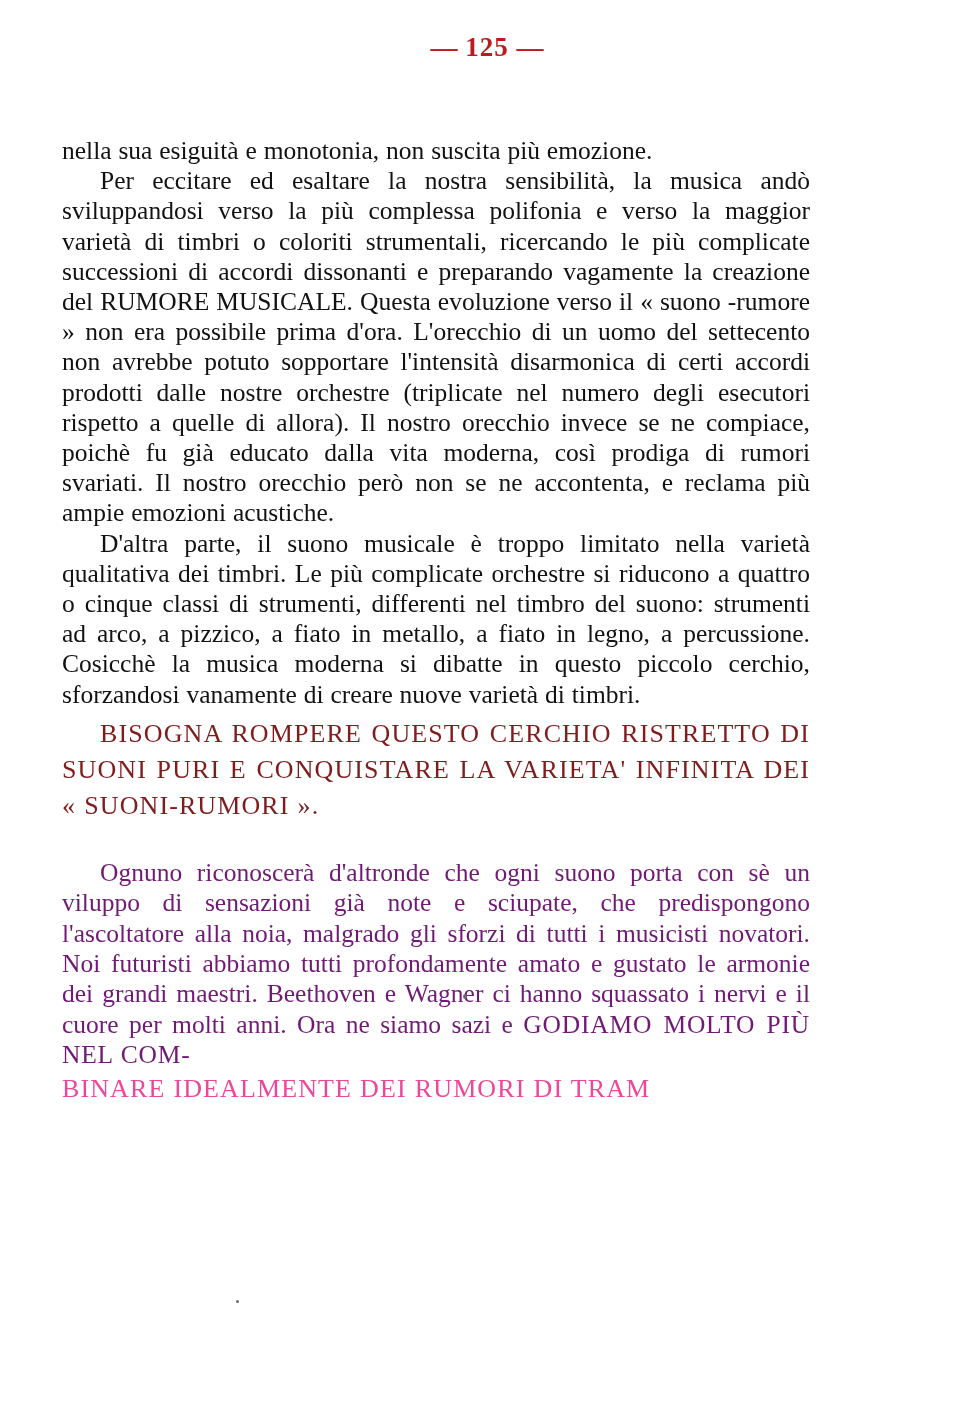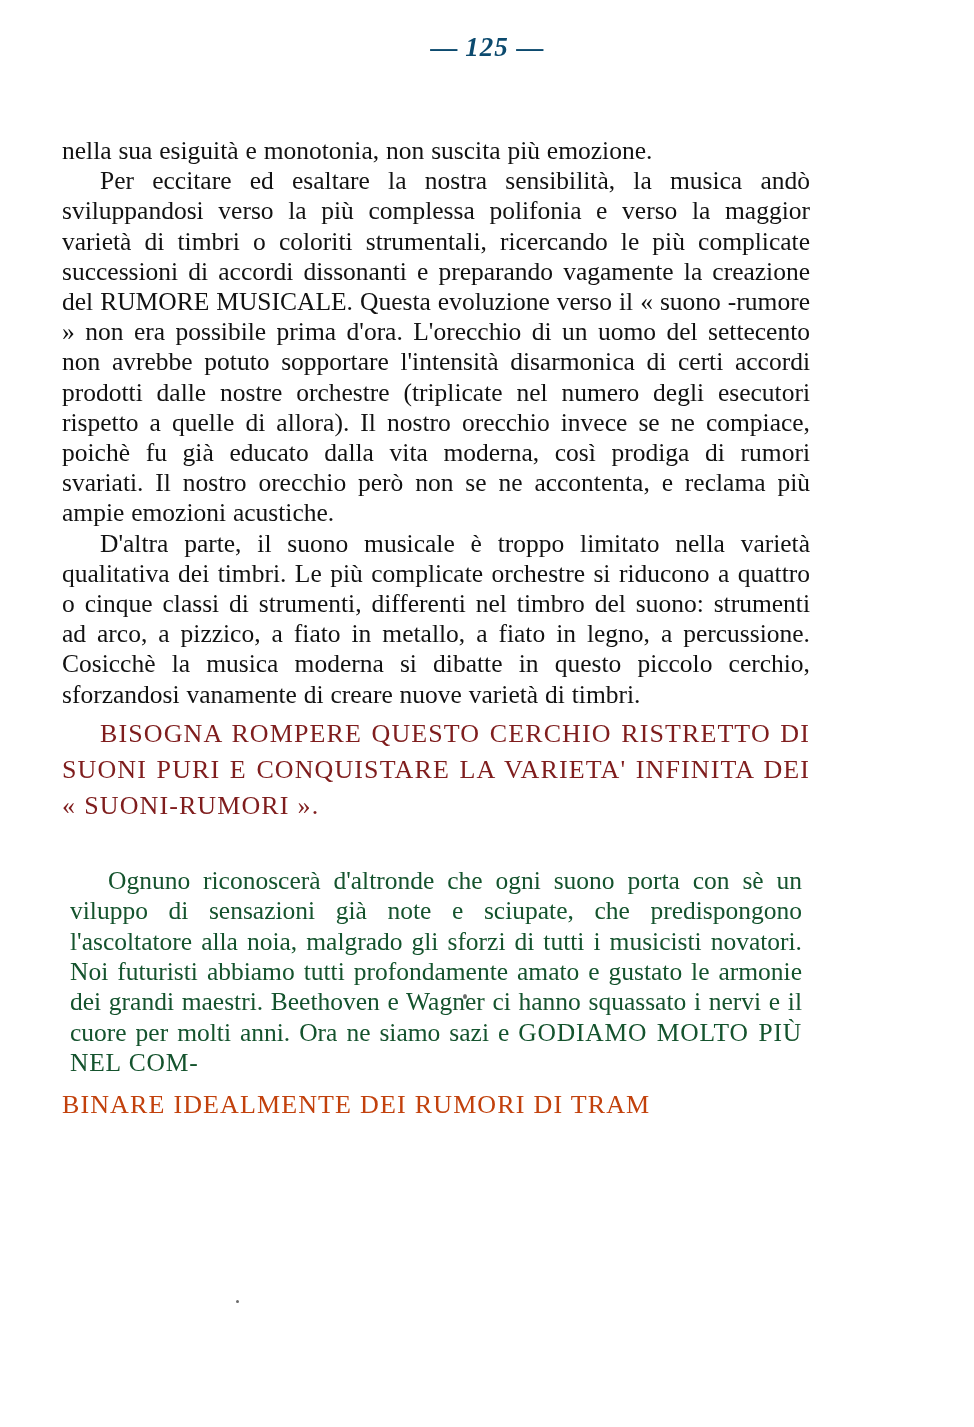--- a/index.html
+++ b/index.html
@@ -23,22 +23,21 @@
     position: relative;
   }
   .page-header {
     text-align: center;
     font-family: "Liberation Serif", serif;
     font-size: 27px;
     font-weight: bold;
     letter-spacing: 1px;
     margin-top: 32px;
     margin-bottom: 4px;
-    color: #0c4a6e;
-    font-style: italic;
+    color: #b91c1c;
   }
   .page-header .dash {
     font-weight: bold;
     letter-spacing: 0;
   }
   .body-col {
     position: absolute;
     left: 62px;
     top: 104px;
     width: 748px;
@@ -63,38 +62,38 @@
     font-size: 26px;
     line-height: 36px;
     text-align: justify;
     text-indent: 38px;
     letter-spacing: 1.1px;
     color: #7f1d1d;
   }
   .gap-small { height: 6px; }
   .gap-large { height: 34px; }
   .tail-block {
-    margin: 8px;
+    margin: 0;
     font-size: 25.5px;
     line-height: 30.4px;
     text-align: justify;
     text-indent: 38px;
-    color: #14532d;
+    color: #701a75;
   }
   .emph-caps {
     letter-spacing: 0.8px;
   }
   .last-line {
     margin: 0;
     font-size: 26px;
     line-height: 36px;
     text-align: justify;
     text-indent: 0;
     letter-spacing: 1.1px;
-    color: #c2410c;
+    color: #ec4899;
   }
   .speck {
     position: absolute;
     background: #6b6b6b;
     border-radius: 50%;
   }
 </style>
 </head>
 <body>
 

